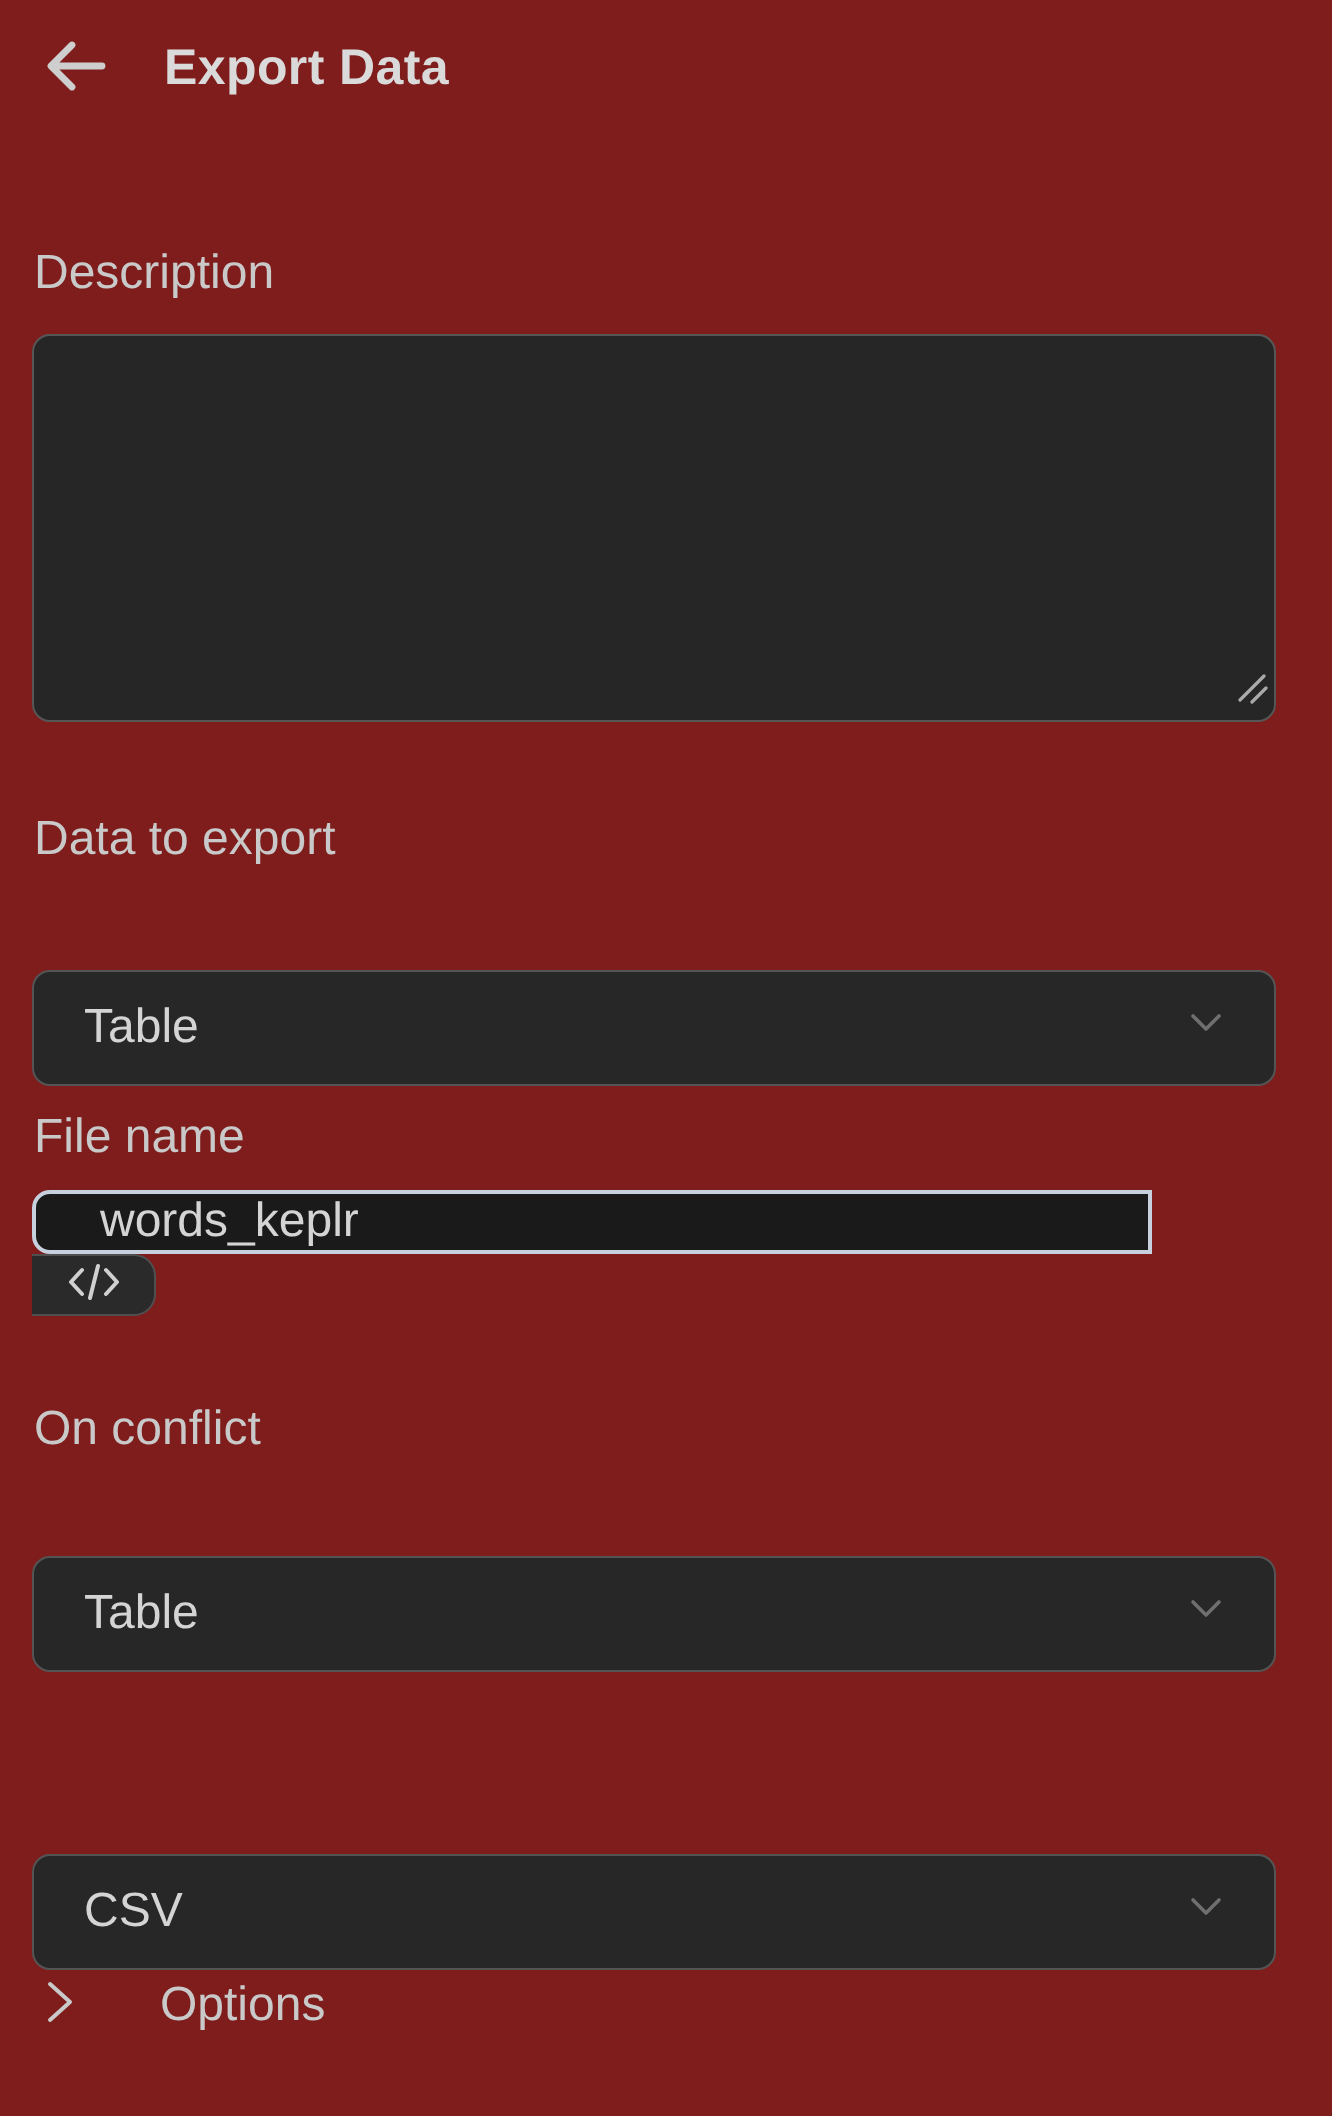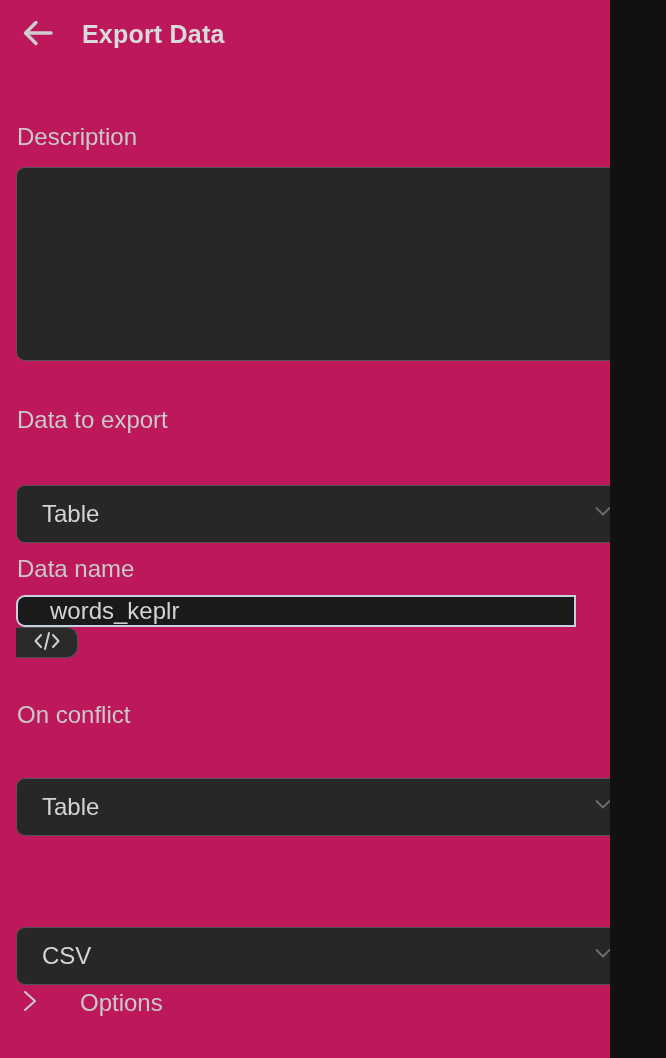--- a/index.html
+++ b/index.html
@@ -1,20 +1,20 @@
 <!DOCTYPE html>
 <html><head>
 <meta charset="utf-8">
 <style>
   html, body { margin: 0; padding: 0; background: #111; }
   #app {
     position: relative;
-    width: 610px;
+    width: 666px;
     height: 1058px;
-    background: #be185d;
+    background: #7f1d1d;
     font-family: "Liberation Sans", sans-serif;
     overflow: hidden;
   }
   
   .header { position: absolute; top: 14px; left: 18px; display: flex; align-items: center; gap: 24px; }
   .back-btn {
     width: 40px; height: 40px;
     background: transparent; border: none; padding: 0;
     display: flex; align-items: center; justify-content: center;
     cursor: pointer;
@@ -115,21 +115,21 @@
   <div class="label" style="top:391px">Data to export</div>
   <div class="select" style="top:450px">
     <span class="value">Table</span>
     <span>
       <svg width="24" height="24" viewBox="0 0 24 24" fill="none">
         <path d="M5.5 9 L12 15.5 L18.5 9" stroke="#6f6f6f" stroke-width="1.8" stroke-linecap="round" stroke-linejoin="round"></path>
       </svg>
     </span>
   </div>
 
-  <div class="label" style="top:540px">Data name</div>
+  <div class="label" style="top:540px">File name</div>
   <div class="input-group">
     <input class="text-input" type="text" value="words_keplr" style="">
     <button class="code-btn">
       <span>
         <svg width="30" height="26" viewBox="0 0 30 26" fill="none">
           <path d="M9 7 L3.5 13 L9 19" stroke="#d0d0d0" stroke-width="2" stroke-linecap="round" stroke-linejoin="round"></path>
           <path d="M21 7 L26.5 13 L21 19" stroke="#d0d0d0" stroke-width="2" stroke-linecap="round" stroke-linejoin="round"></path>
           <path d="M17 5 L13 21" stroke="#d0d0d0" stroke-width="2" stroke-linecap="round"></path>
         </svg>
       </span>

